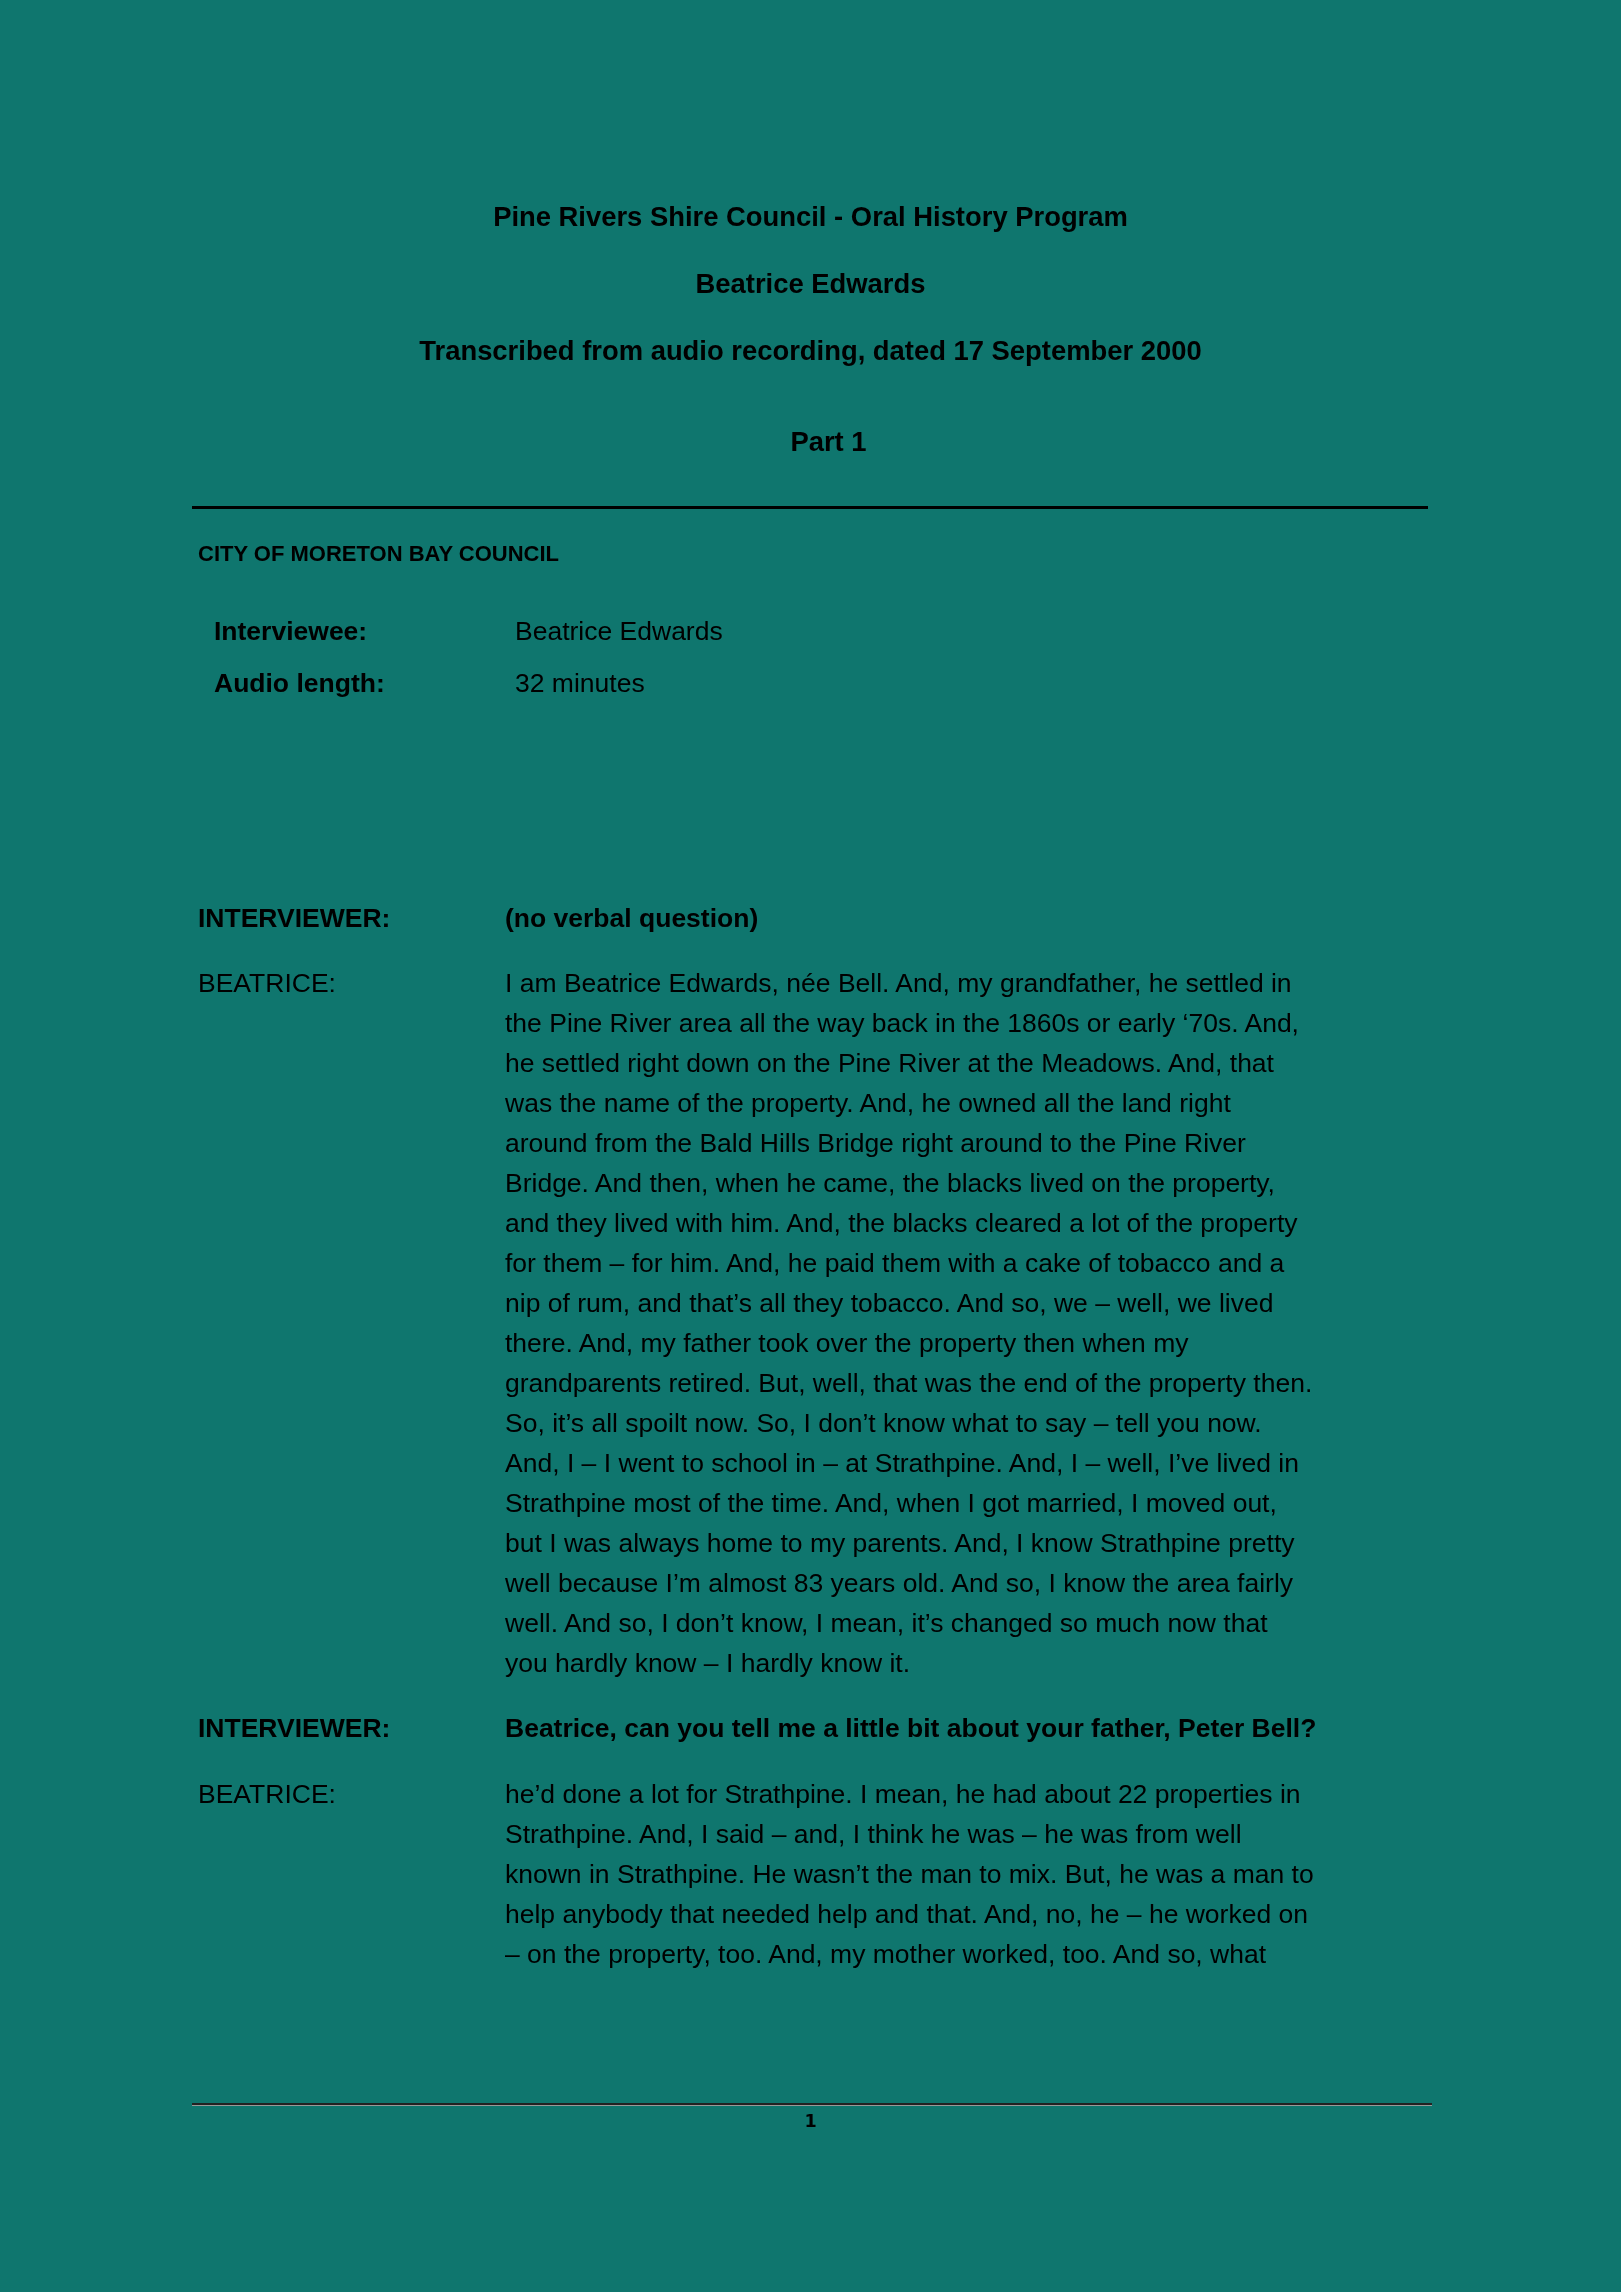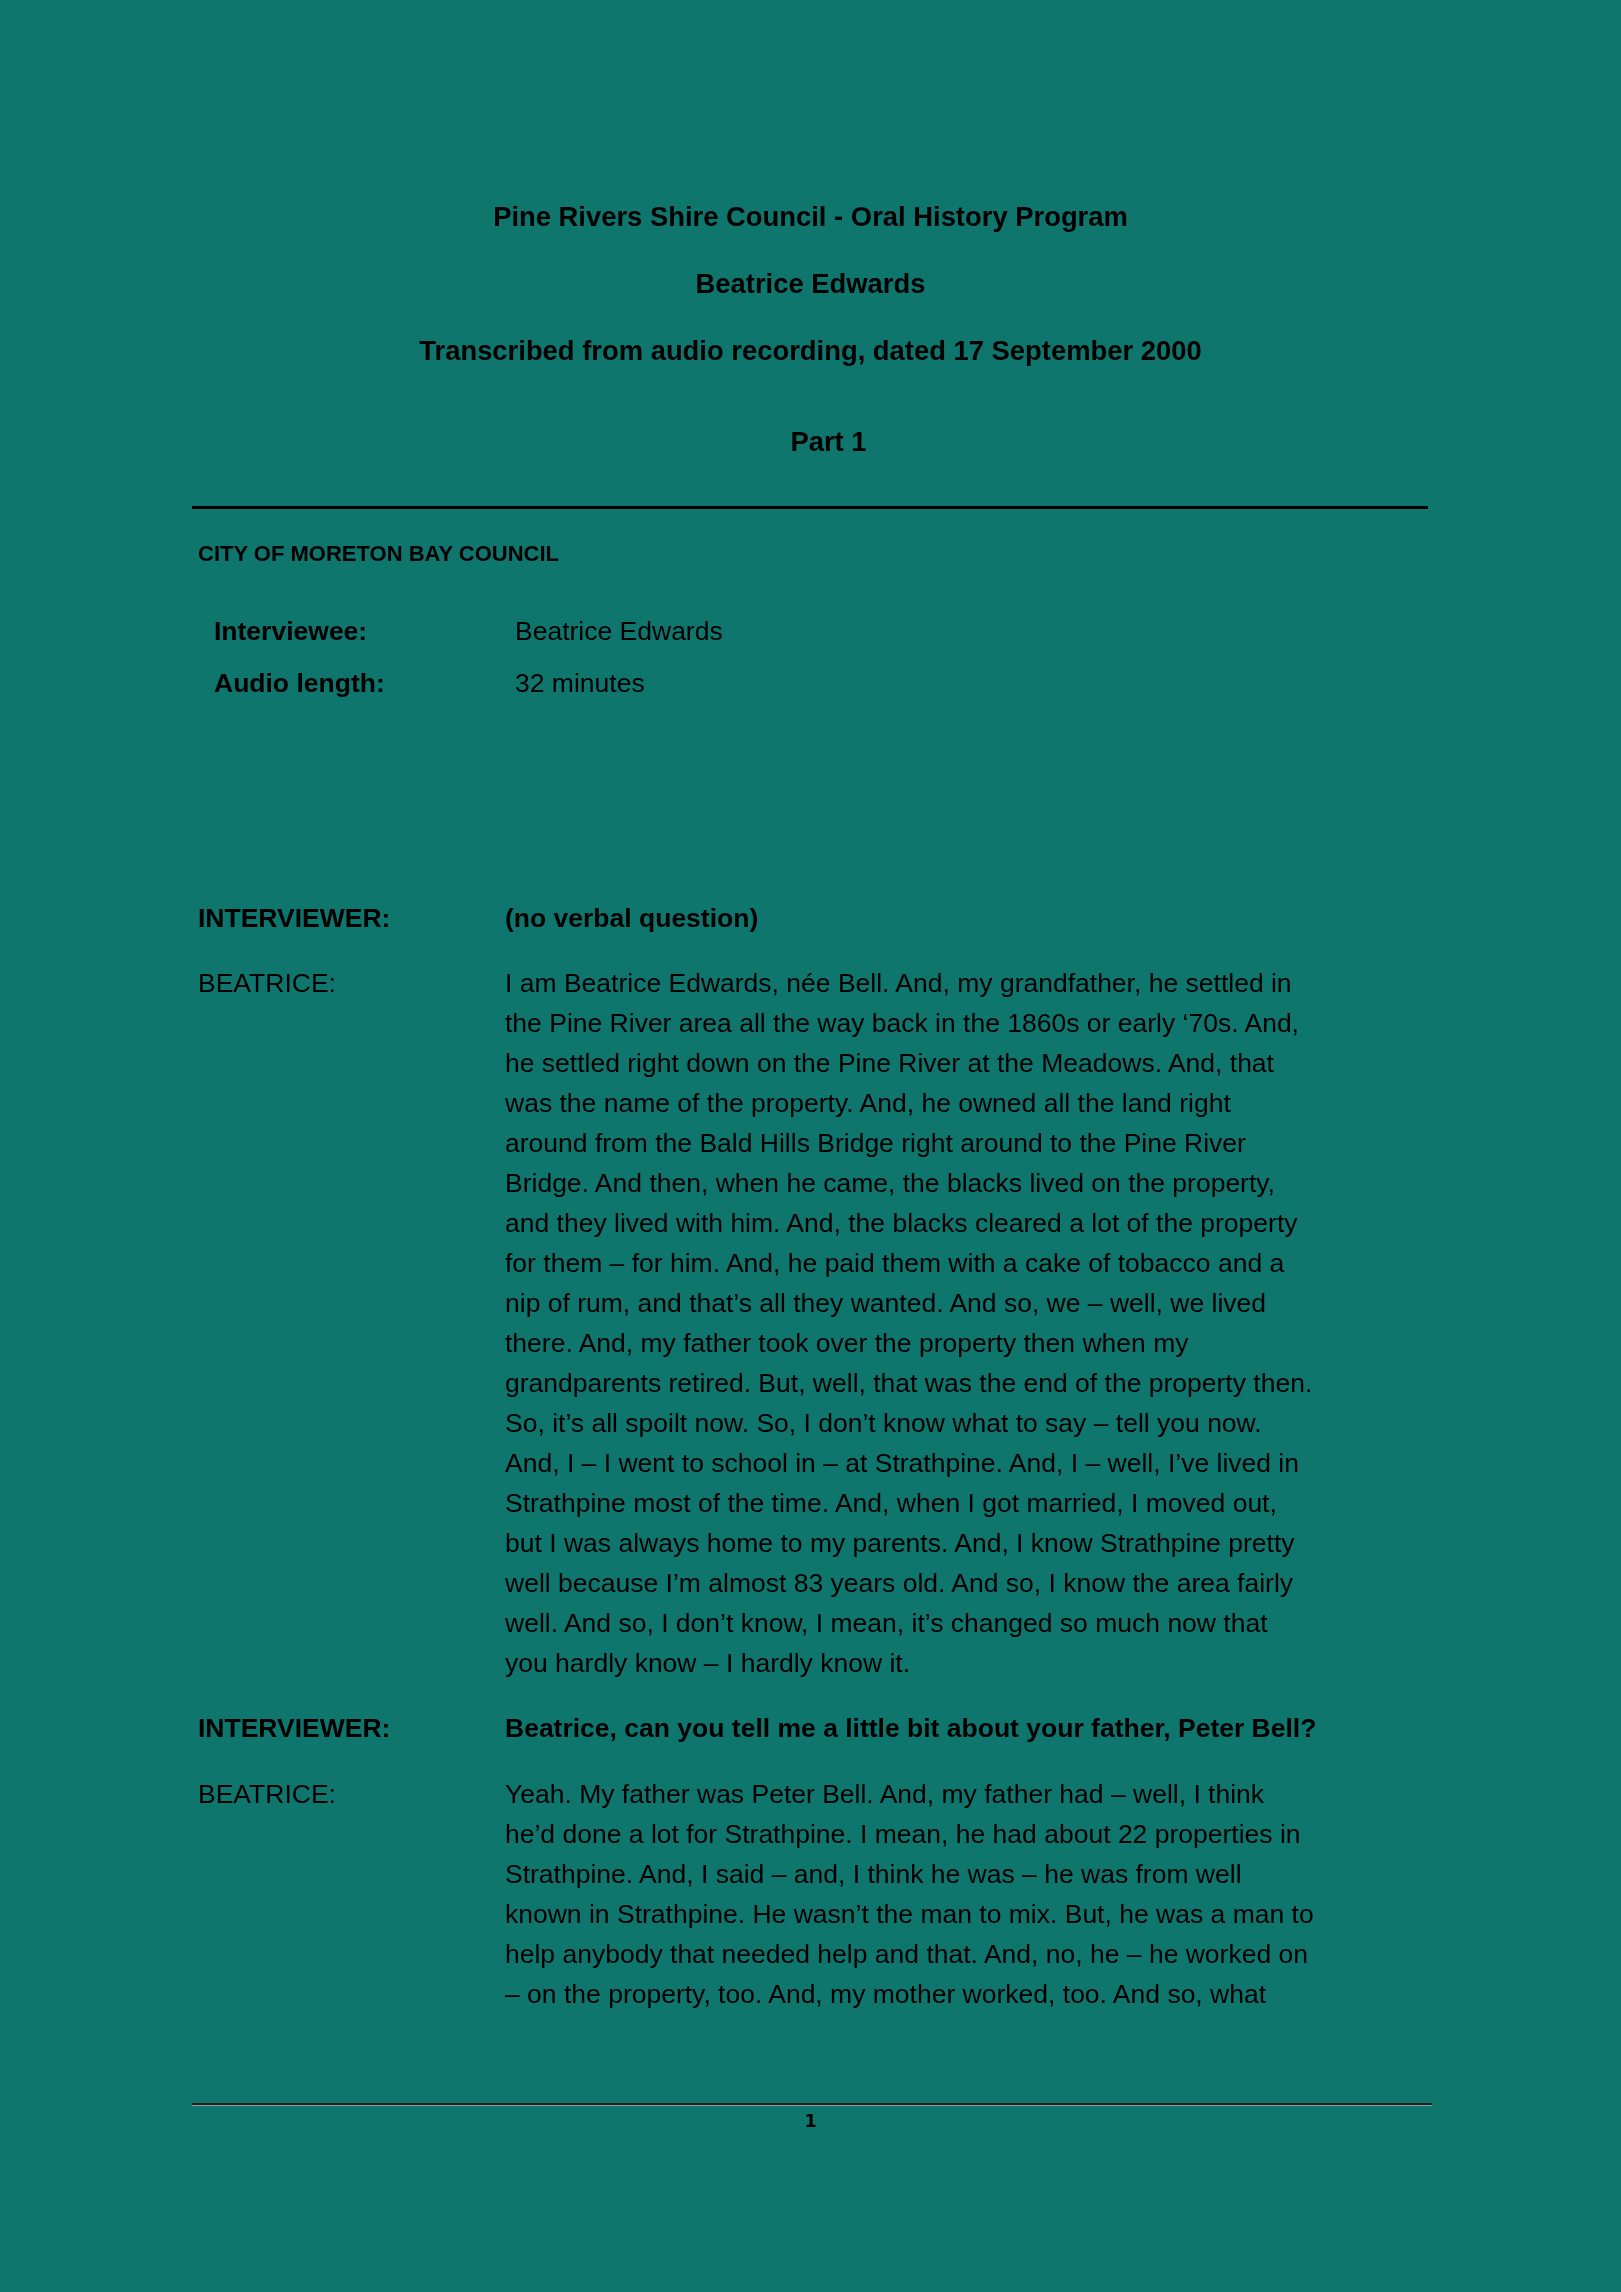--- a/index.html
+++ b/index.html
@@ -58,21 +58,21 @@
     <span class="speaker">BEATRICE:</span>
     <div class="speech">
       <span class="line">I am Beatrice Edwards, née Bell. And, my grandfather, he settled in</span>
       <span class="line">the Pine River area all the way back in the 1860s or early ‘70s. And,</span>
       <span class="line">he settled right down on the Pine River at the Meadows. And, that</span>
       <span class="line">was the name of the property. And, he owned all the land right</span>
       <span class="line">around from the Bald Hills Bridge right around to the Pine River</span>
       <span class="line">Bridge. And then, when he came, the blacks lived on the property,</span>
       <span class="line">and they lived with him. And, the blacks cleared a lot of the property</span>
       <span class="line">for them – for him. And, he paid them with a cake of tobacco and a</span>
-      <span class="line">nip of rum, and that’s all they wanted. And so, we – well, we lived</span>
+      <span class="line">nip of rum, and that’s all they tobacco. And so, we – well, we lived</span>
       <span class="line">there. And, my father took over the property then when my</span>
       <span class="line">grandparents retired. But, well, that was the end of the property then.</span>
       <span class="line">So, it’s all spoilt now. So, I don’t know what to say – tell you now.</span>
       <span class="line">And, I – I went to school in – at Strathpine. And, I – well, I’ve lived in</span>
       <span class="line">Strathpine most of the time. And, when I got married, I moved out,</span>
       <span class="line">but I was always home to my parents. And, I know Strathpine pretty</span>
       <span class="line">well because I’m almost 83 years old. And so, I know the area fairly</span>
       <span class="line">well. And so, I don’t know, I mean, it’s changed so much now that</span>
       <span class="line">you hardly know – I hardly know it.</span>
     </div>
@@ -81,21 +81,20 @@
   <div class="turn" style="top:1708px;">
     <span class="speaker bold">INTERVIEWER:</span>
     <div class="speech bold">
       <span class="line">Beatrice, can you tell me a little bit about your father, Peter Bell?</span>
     </div>
   </div>
 
   <div class="turn" style="top:1774px;">
     <span class="speaker">BEATRICE:</span>
     <div class="speech">
-      <span class="line">Yeah. My father was Peter Bell. And, my father had – well, I think</span>
       <span class="line">he’d done a lot for Strathpine. I mean, he had about 22 properties in</span>
       <span class="line">Strathpine. And, I said – and, I think he was – he was from well</span>
       <span class="line">known in Strathpine. He wasn’t the man to mix. But, he was a man to</span>
       <span class="line">help anybody that needed help and that. And, no, he – he worked on</span>
       <span class="line">– on the property, too. And, my mother worked, too. And so, what</span>
     </div>
   </div>
 
   <div class="rule rule-bottom"></div>
   <div class="page-number">1</div>

